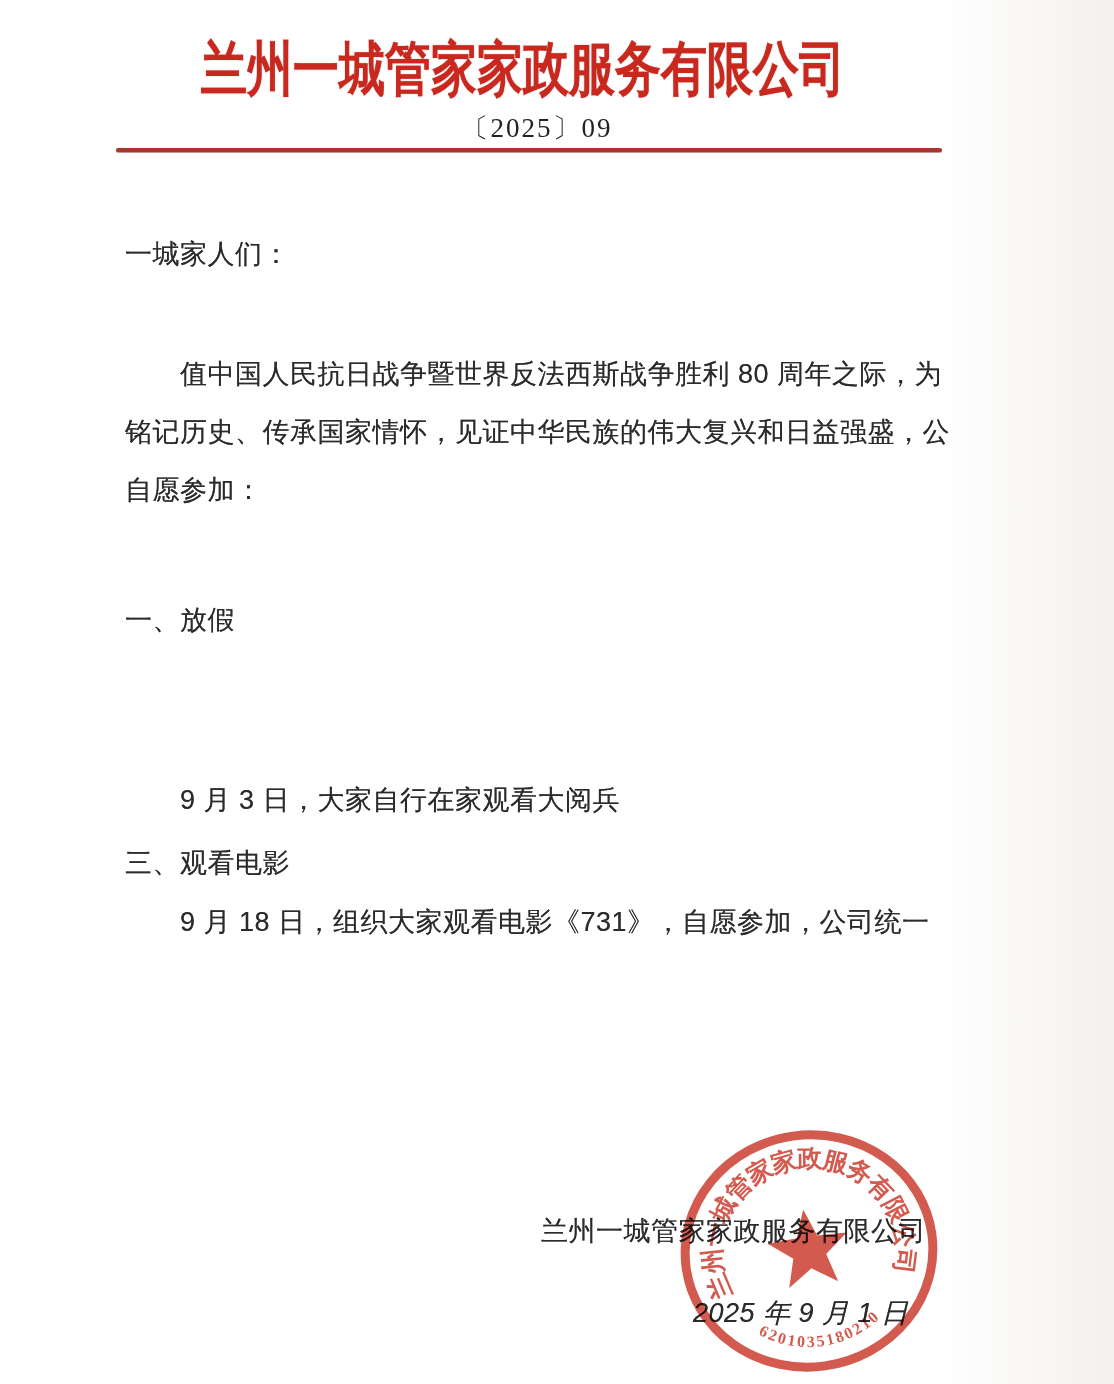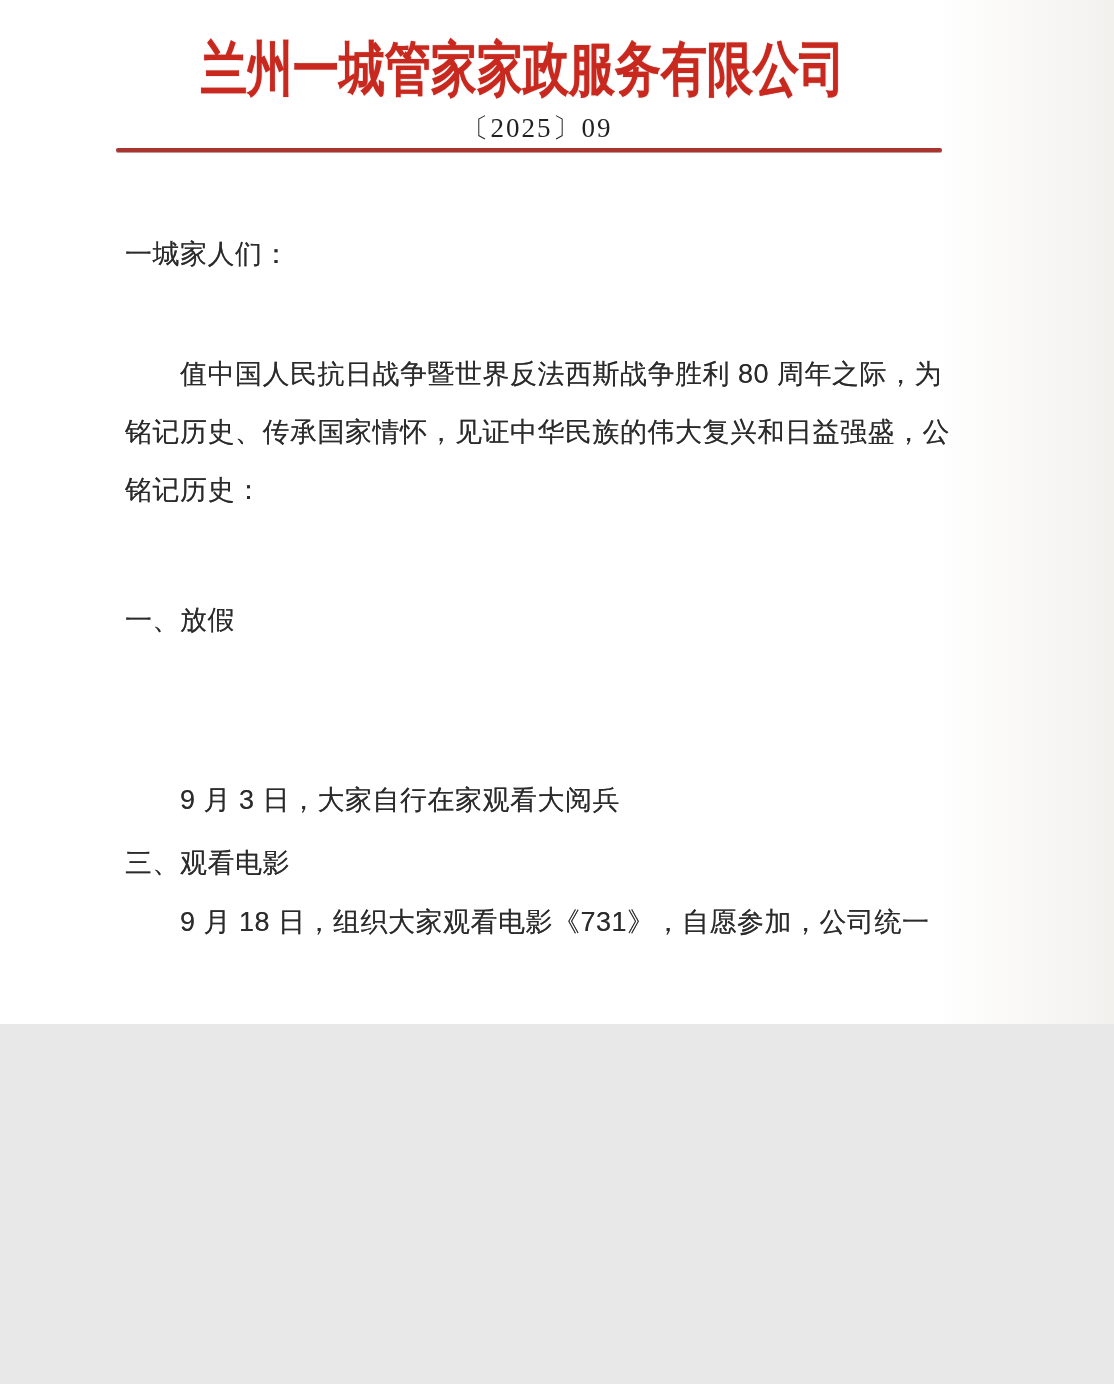--- a/index.html
+++ b/index.html
@@ -1,18 +1,18 @@
 <!DOCTYPE html>
 <html><head>
 <meta charset="utf-8">
 <style>
   html,body{margin:0;padding:0;background:#e8e8e8;}
   .page{
     position:relative;
-    width:1114px;height:1024px;
+    width:1114px;height:1384px;
     margin:0 auto;
     background:linear-gradient(90deg,#ffffff 0%,#ffffff 84%,#f3f1ee 100%);
     overflow:hidden;
     font-family:"Liberation Sans", sans-serif;
   }
   .title{
     position:absolute;top:30px;left:0;width:100%;
     text-align:center;
     font-size:46px;font-weight:700;color:#c9281e;
     letter-spacing:0px;white-space:nowrap;
@@ -58,21 +58,21 @@
 <div class="page">
 
   <div class="title">兰州一城管家家政服务有限公司</div>
   <div class="doc-no">〔2025〕09</div>
   <div class="red-rule"></div>
 
   <div class="ln" style="top:237px">一城家人们：</div>
 
   <div class="ln indent" style="top:357px">值中国人民抗日战争暨世界反法西斯战争胜利 80 周年之际，为</div>
   <div class="ln" style="top:415px">铭记历史、传承国家情怀，见证中华民族的伟大复兴和日益强盛，公</div>
-  <div class="ln" style="top:473px">铭记历史：</div>
+  <div class="ln" style="top:473px">自愿参加：</div>
 
   <div class="ln" style="top:603px">一、放假</div>
 
   <div class="ln indent" style="top:783px">9 月 3 日，大家自行在家观看大阅兵</div>
 
   <div class="ln" style="top:846px">三、观看电影</div>
   <div class="ln indent" style="top:905px">9 月 18 日，组织大家观看电影《731》，自愿参加，公司统一</div>
 
   <div class="ln sig" style="top:1214px">兰州一城管家家政服务有限公司</div>
   <div class="ln date" style="top:1296px">2025 年 9 月 1 日</div>

